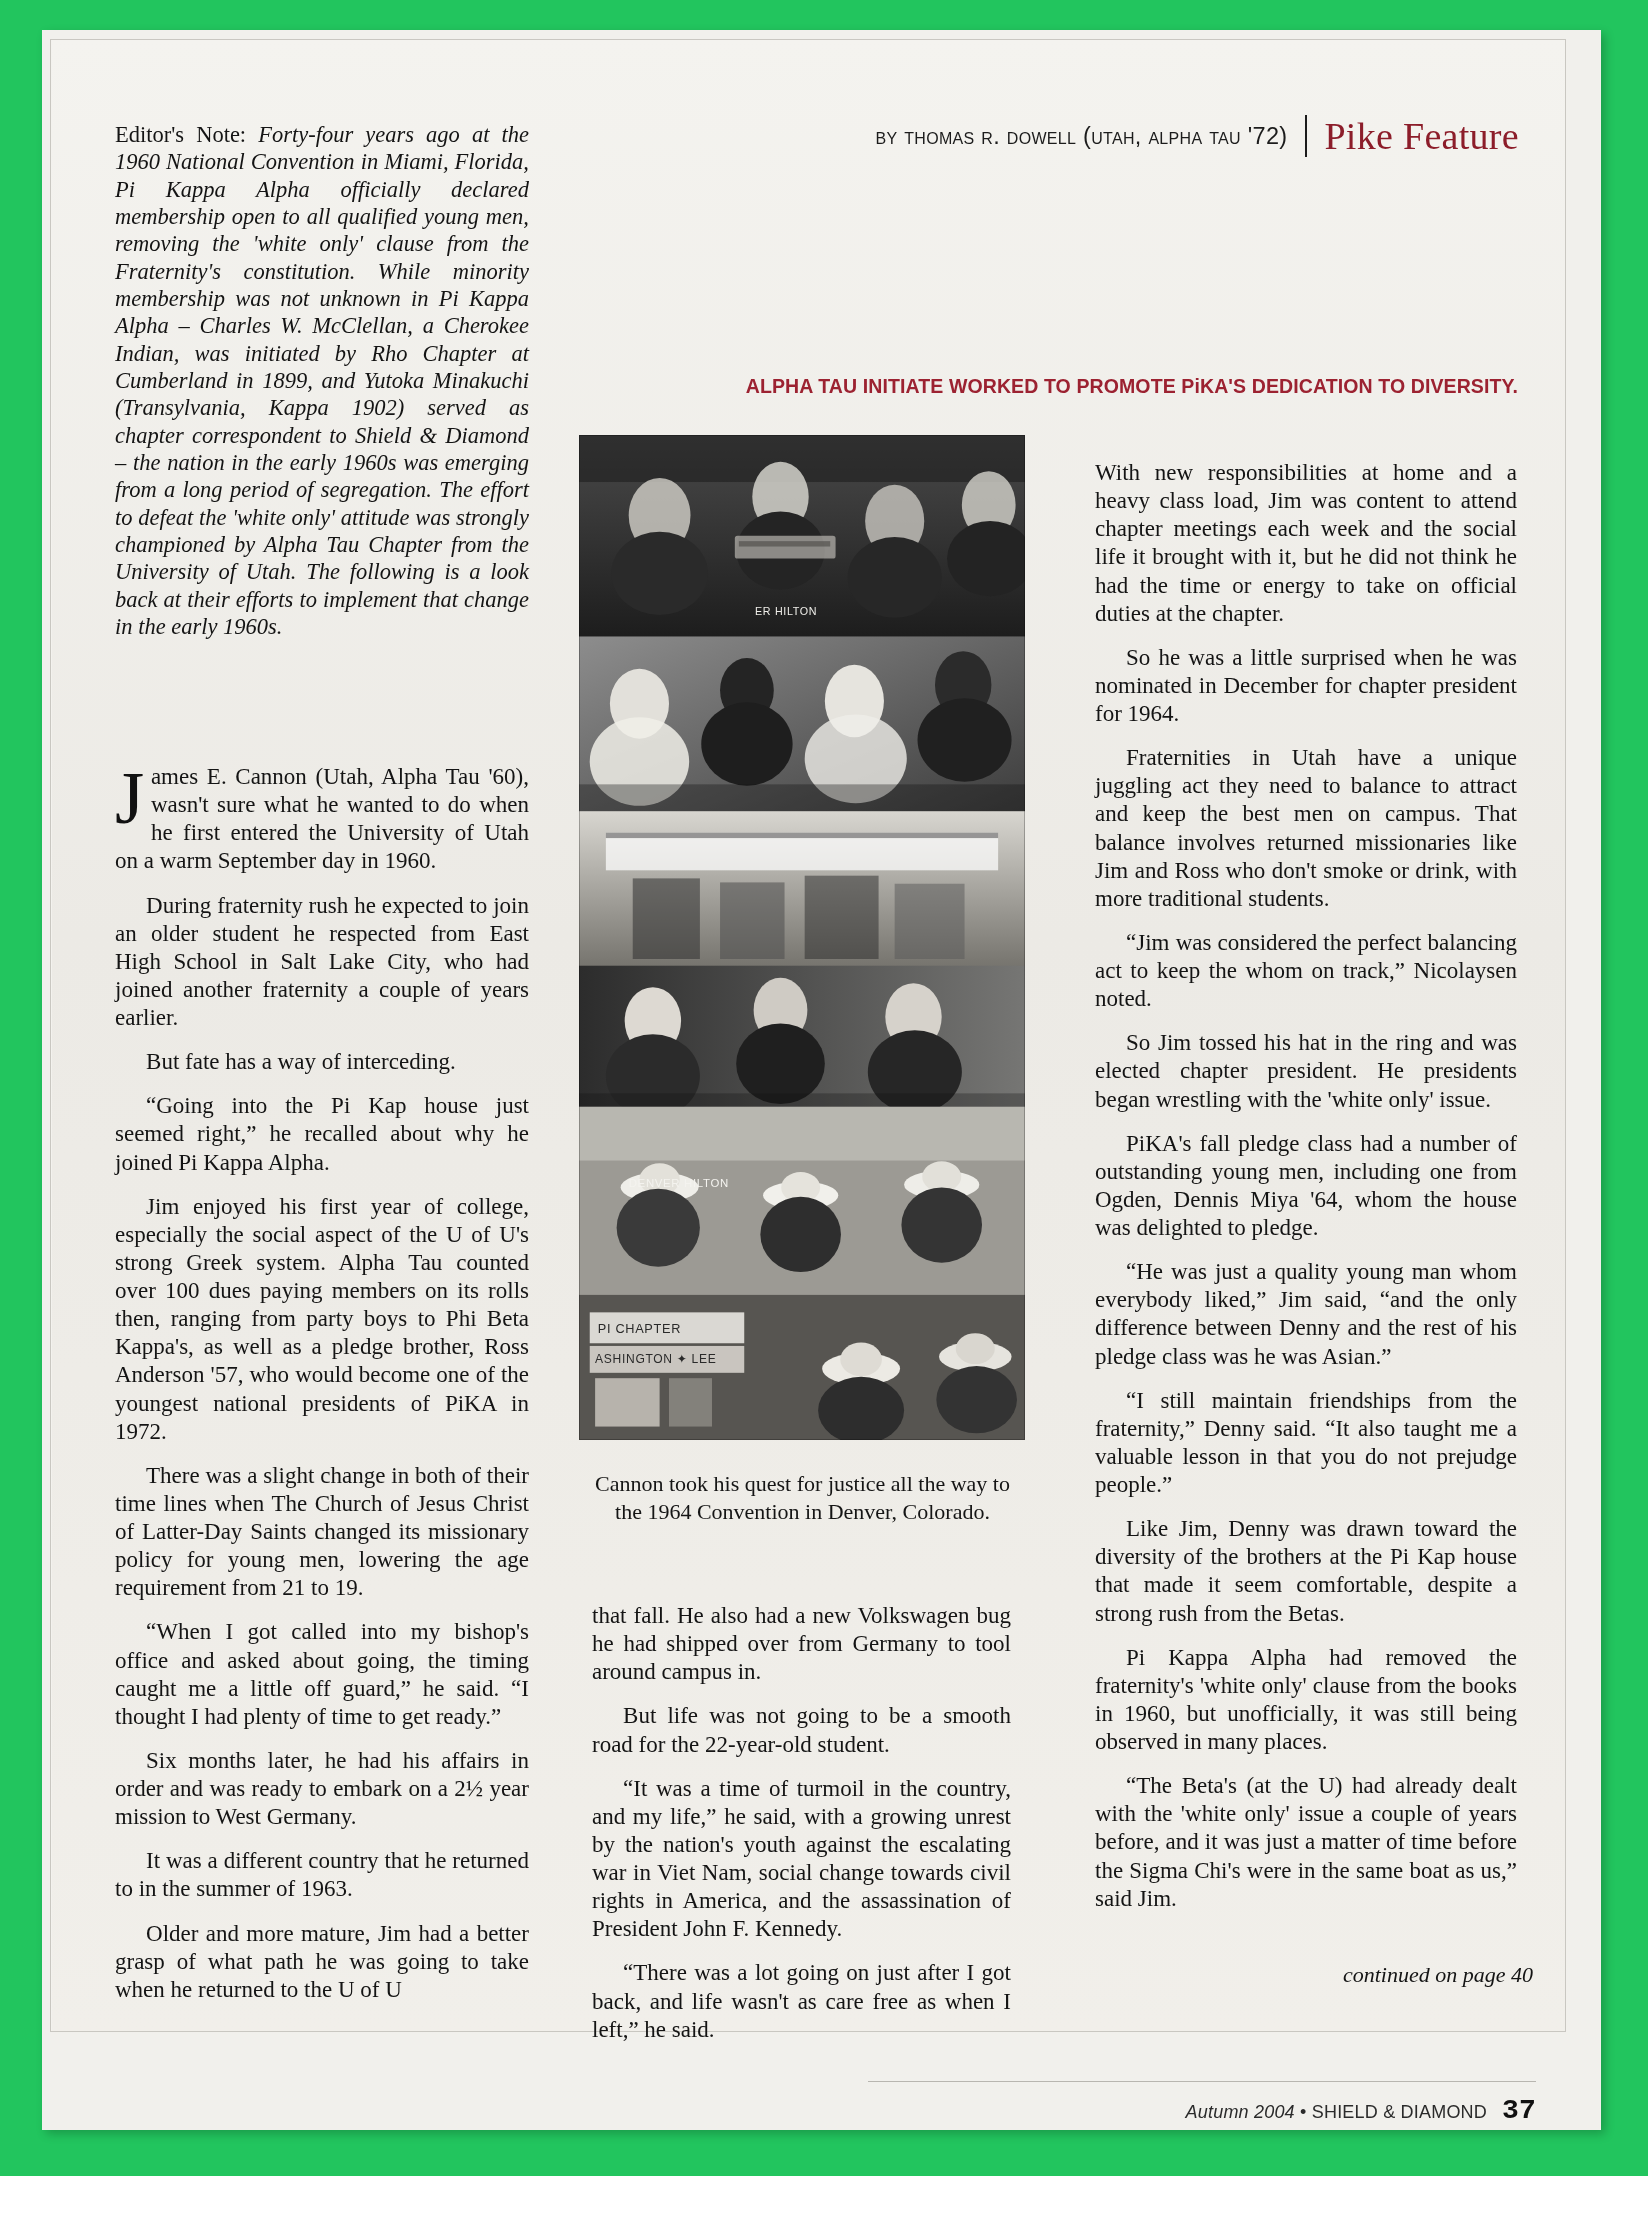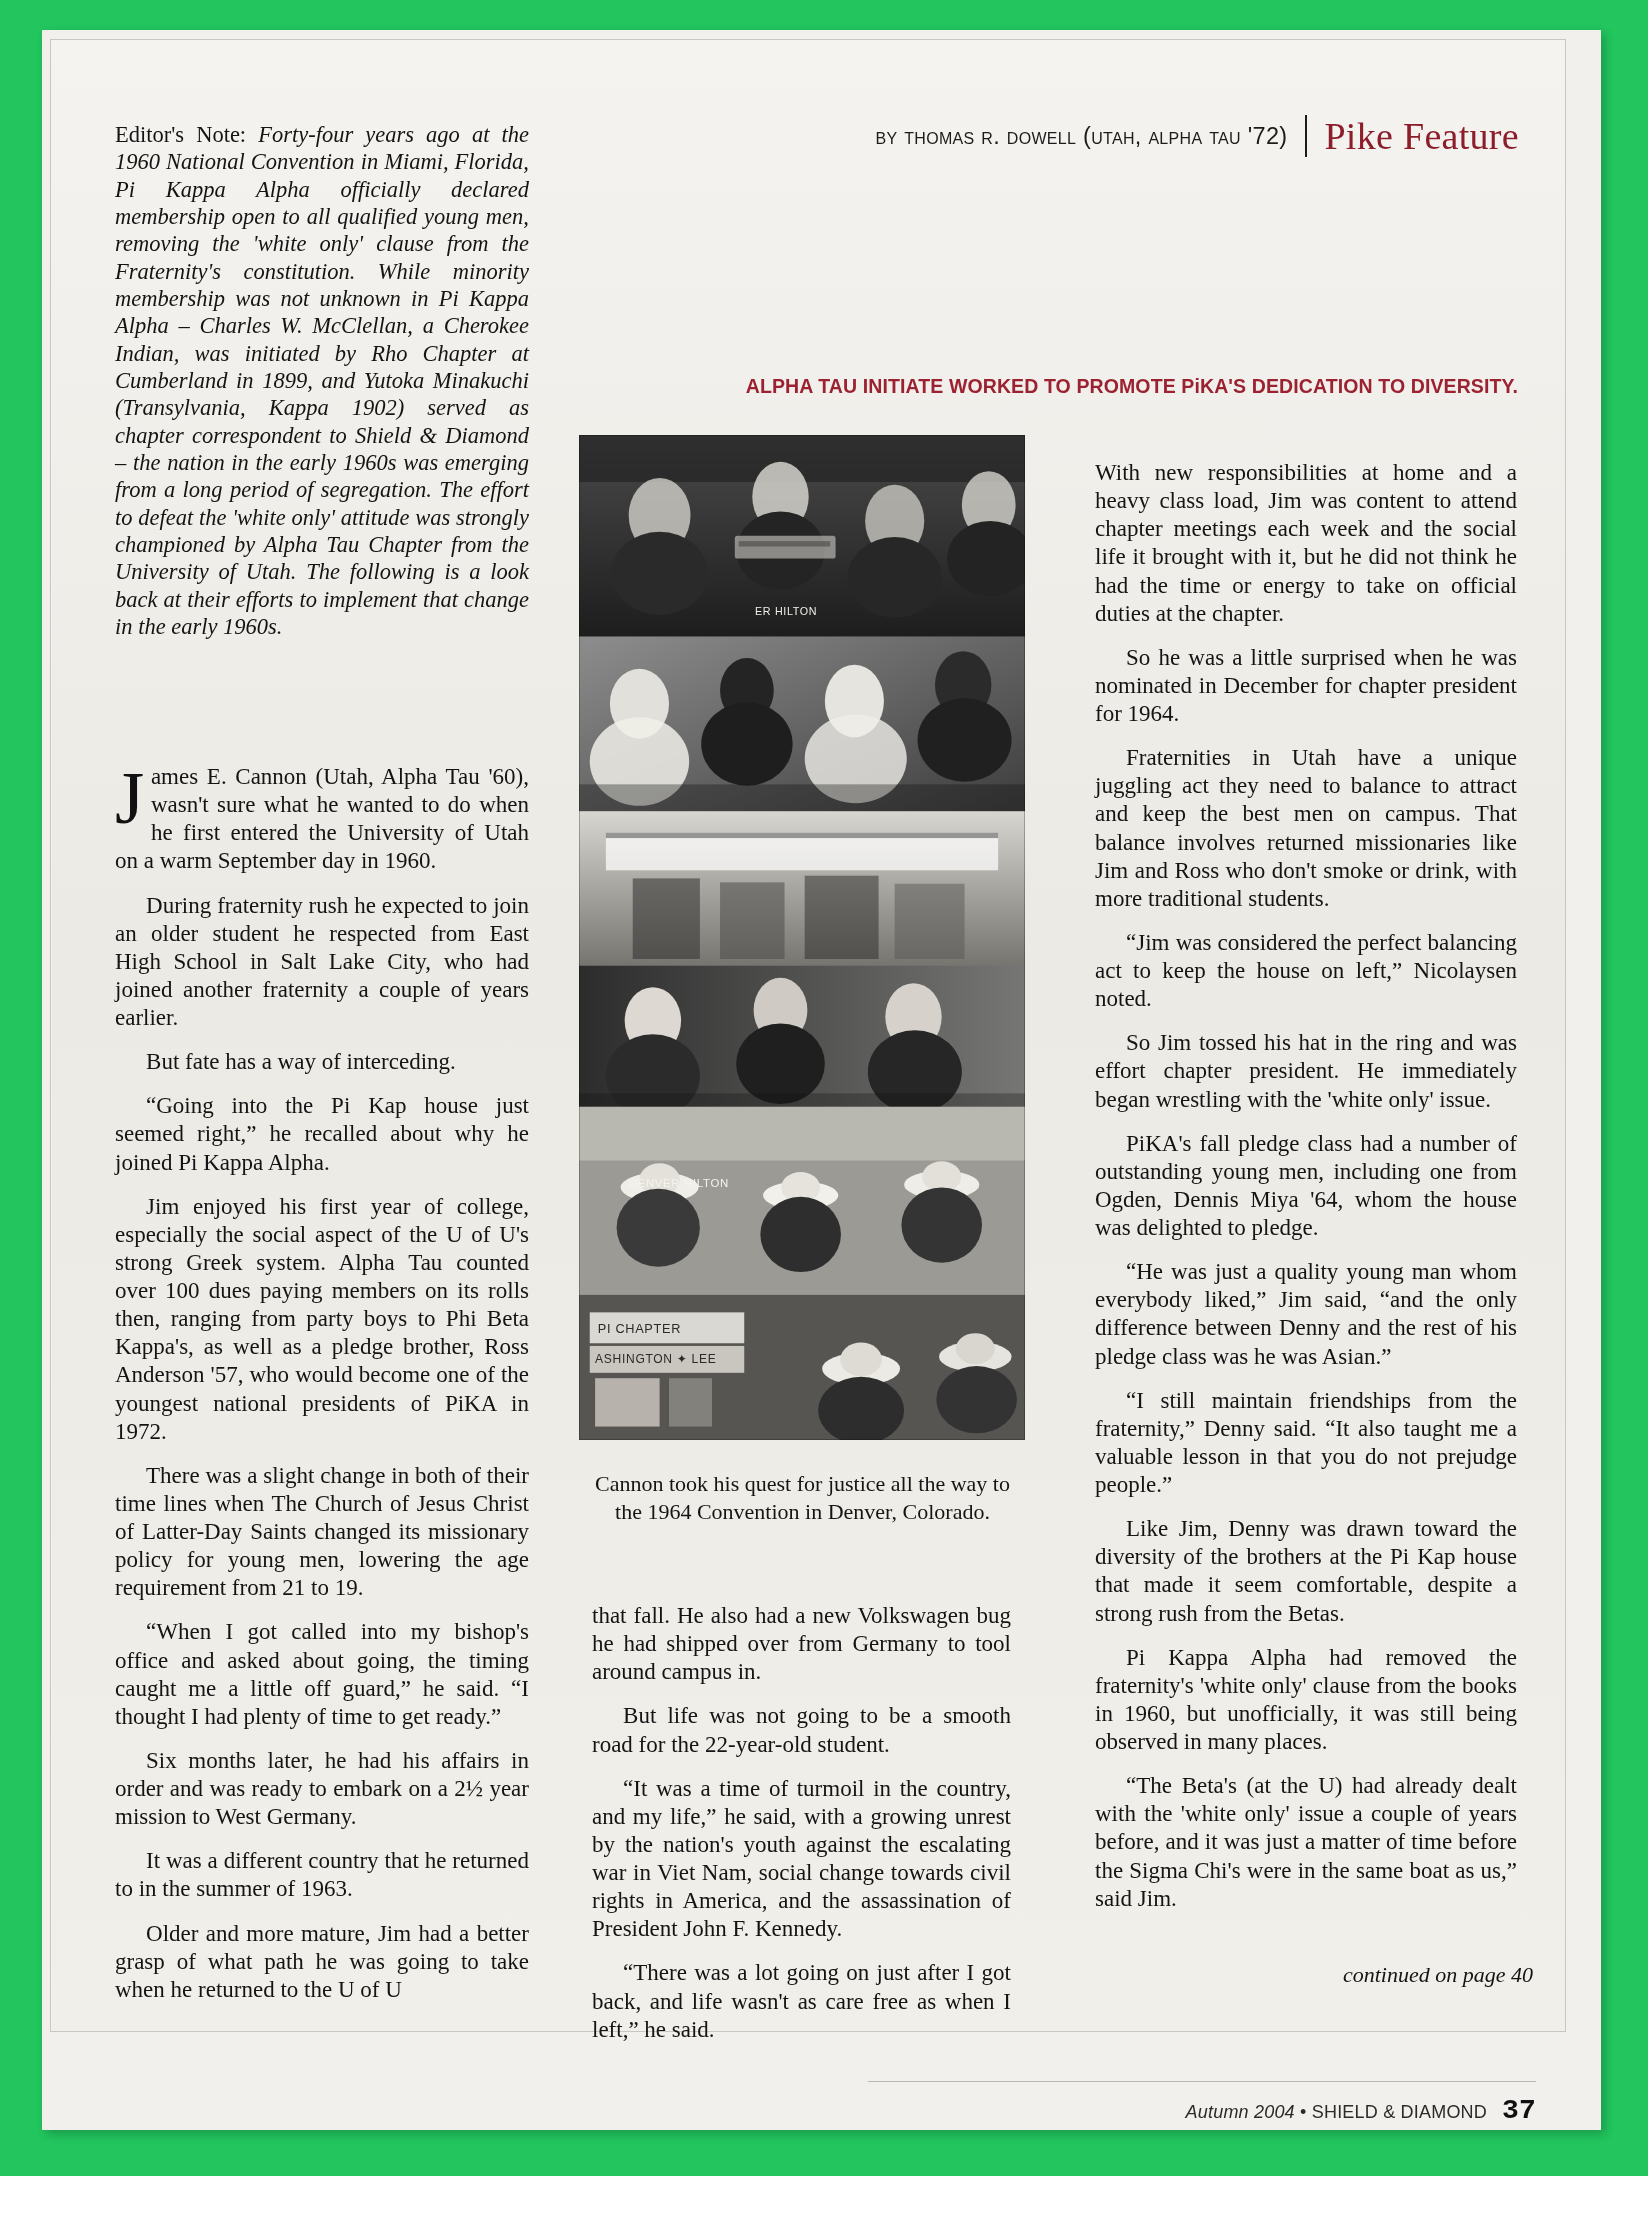--- a/index.html
+++ b/index.html
@@ -377,22 +377,22 @@
     <p>that fall. He also had a new Volkswagen bug he had shipped over from Germany to tool around campus in.</p>
     <p>But life was not going to be a smooth road for the 22-year-old student.</p>
     <p>“It was a time of turmoil in the country, and my life,” he said, with a growing unrest by the nation's youth against the escalating war in Viet Nam, social change towards civil rights in America, and the assassination of President John F. Kennedy.</p>
     <p>“There was a lot going on just after I got back, and life wasn't as care free as when I left,” he said.</p>
   </div>
 
   <div class="col col-right">
     <p class="first">With new responsibilities at home and a heavy class load, Jim was content to attend chapter meetings each week and the social life it brought with it, but he did not think he had the time or energy to take on official duties at the chapter.</p>
     <p>So he was a little surprised when he was nominated in December for chapter president for 1964.</p>
     <p>Fraternities in Utah have a unique juggling act they need to balance to attract and keep the best men on campus. That balance involves returned missionaries like Jim and Ross who don't smoke or drink, with more traditional students.</p>
-    <p>“Jim was considered the perfect balancing act to keep the house on left,” Nicolaysen noted.</p>
-    <p>So Jim tossed his hat in the ring and was effort chapter president. He immediately began wrestling with the 'white only' issue.</p>
+    <p>“Jim was considered the perfect balancing act to keep the whom on track,” Nicolaysen noted.</p>
+    <p>So Jim tossed his hat in the ring and was elected chapter president. He presidents began wrestling with the 'white only' issue.</p>
     <p>PiKA's fall pledge class had a number of outstanding young men, including one from Ogden, Dennis Miya '64, whom the house was delighted to pledge.</p>
     <p>“He was just a quality young man whom everybody liked,” Jim said, “and the only difference between Denny and the rest of his pledge class was he was Asian.”</p>
     <p>“I still maintain friendships from the fraternity,” Denny said. “It also taught me a valuable lesson in that you do not prejudge people.”</p>
     <p>Like Jim, Denny was drawn toward the diversity of the brothers at the Pi Kap house that made it seem comfortable, despite a strong rush from the Betas.</p>
     <p>Pi Kappa Alpha had removed the fraternity's 'white only' clause from the books in 1960, but unofficially, it was still being observed in many places.</p>
     <p>“The Beta's (at the U) had already dealt with the 'white only' issue a couple of years before, and it was just a matter of time before the Sigma Chi's were in the same boat as us,” said Jim.</p>
   </div>
 
   <div class="continued">continued on page 40</div>
 

